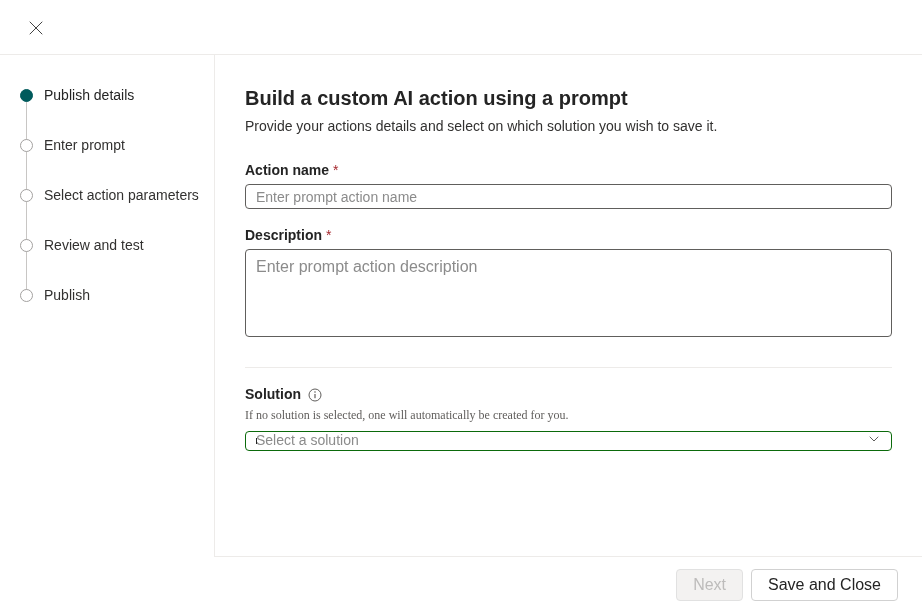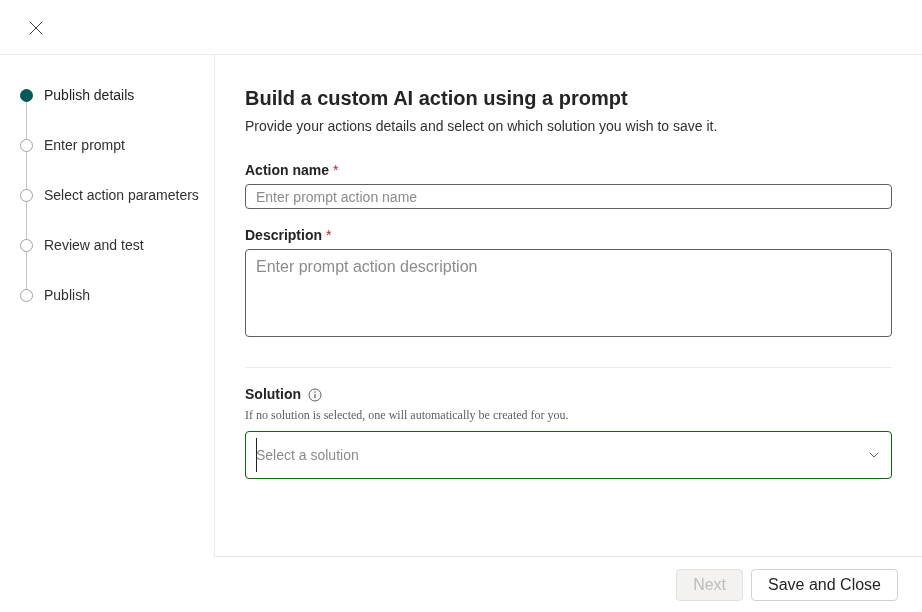--- a/index.html
+++ b/index.html
@@ -172,23 +172,23 @@
     .helper-text {
       font-size: 12px;
       color: #605e5c;
       margin-bottom: 8px;
       font-family: Liberation Serif, serif;
     }
     .select-wrap {
       position: relative;
       border: 1px solid #0b6a0b;
       border-radius: 4px;
-      height: 48px;
-      display: flex;
-      align-items: center;
+      height: 20px;
+      display: flex;
+      align-items: flex-start;
       padding: 0 10px;
       background: #ffffff;
     }
     .select-placeholder {
       color: #8b8b8b;
       font-size: 14px;
       flex: 1;
     }
     .select-cursor {
       position: absolute;

